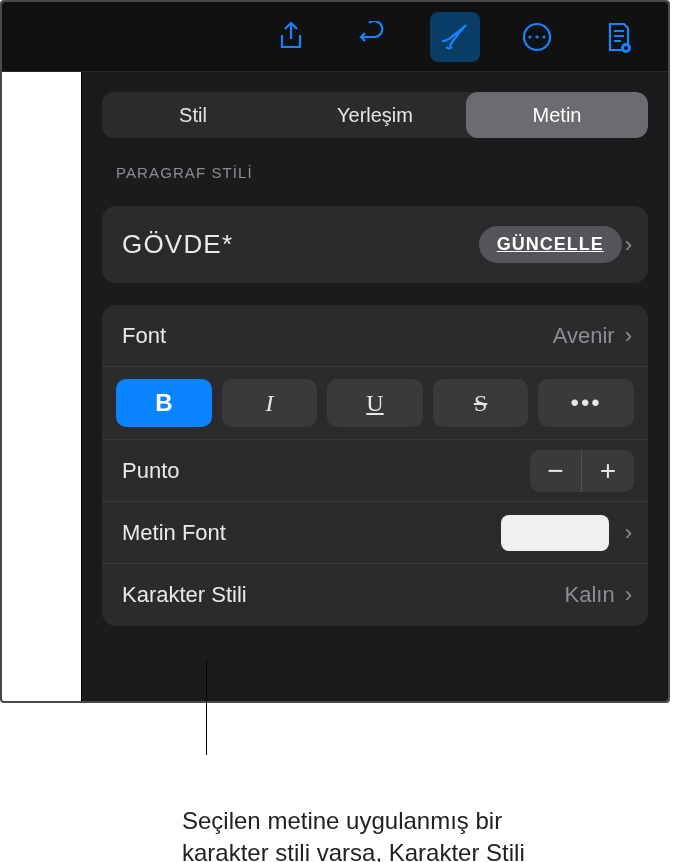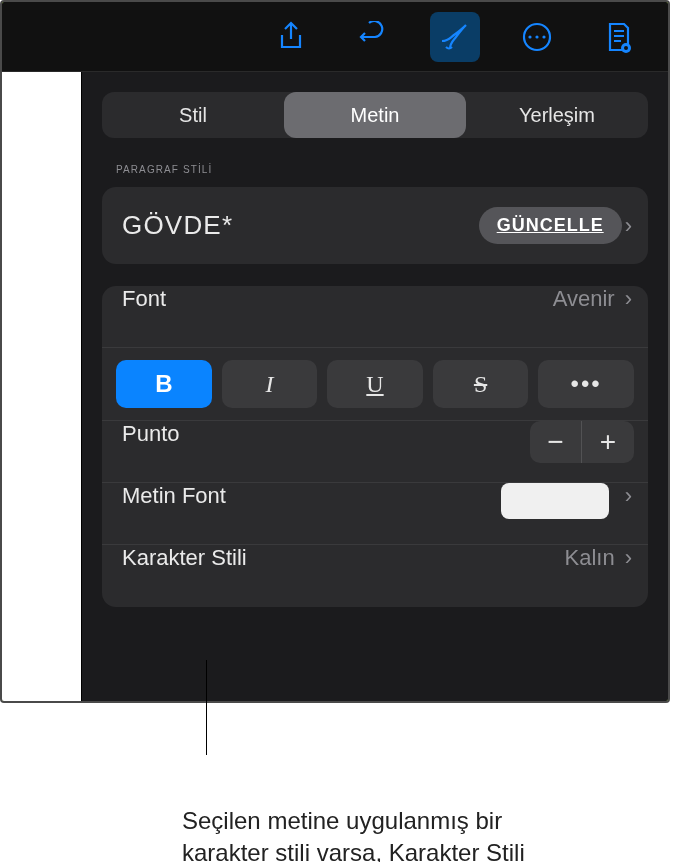--- a/index.html
+++ b/index.html
@@ -66,24 +66,24 @@
     font-size: 20px;
     color: #e6e6e6;
     font-weight: 400;
   }
   .seg-item.selected {
     background: #6c6c70;
     color: #fff;
     border-radius: 12px;
   }
   .section-label {
-    font-size: 10px;
+    font-size: 15px;
     letter-spacing: 1.1px;
     color: #8d8d92;
-    margin: 26px 0 12px 14px;
+    margin: 26px 0 25px 14px;
     font-weight: 500;
   }
   .card {
     background: #2b2b2d;
     border-radius: 14px;
     overflow: hidden;
   }
   .para-style-row {
     display: flex;
     align-items: center;
@@ -108,21 +108,21 @@
     text-decoration: underline;
   }
   .chev {
     color: #8d8d92;
     font-size: 22px;
     padding: 0 2px;
   }
   .font-group { margin-top: 22px; }
   .row {
     display: flex;
-    align-items: flex-start;
+    align-items: center;
     min-height: 62px;
     padding: 0 14px 0 20px;
     border-bottom: 1px solid #3a3a3c;
     gap: 8px;
   }
   .row:last-child { border-bottom: none; }
   .row-label {
     font-size: 22px;
     color: #eaeaea;
     flex: 1;
@@ -241,22 +241,22 @@
     </div>
   </div>
 
   <div class="doc-area">
     <div class="page-sliver"></div>
 
     <div class="panel">
 
       <div class="seg">
         <div class="seg-item">Stil</div>
+        <div class="seg-item">Yerleşim</div>
         <div class="seg-item selected">Metin</div>
-        <div class="seg-item">Yerleşim</div>
       </div>
 
       <div class="section-label">PARAGRAF STİLİ</div>
 
       <div class="card">
         <div class="para-style-row">
           <div class="para-style-name">GÖVDE*</div>
           <div class="update-btn">GÜNCELLE</div>
           <div class="chev">›</div>
         </div>

